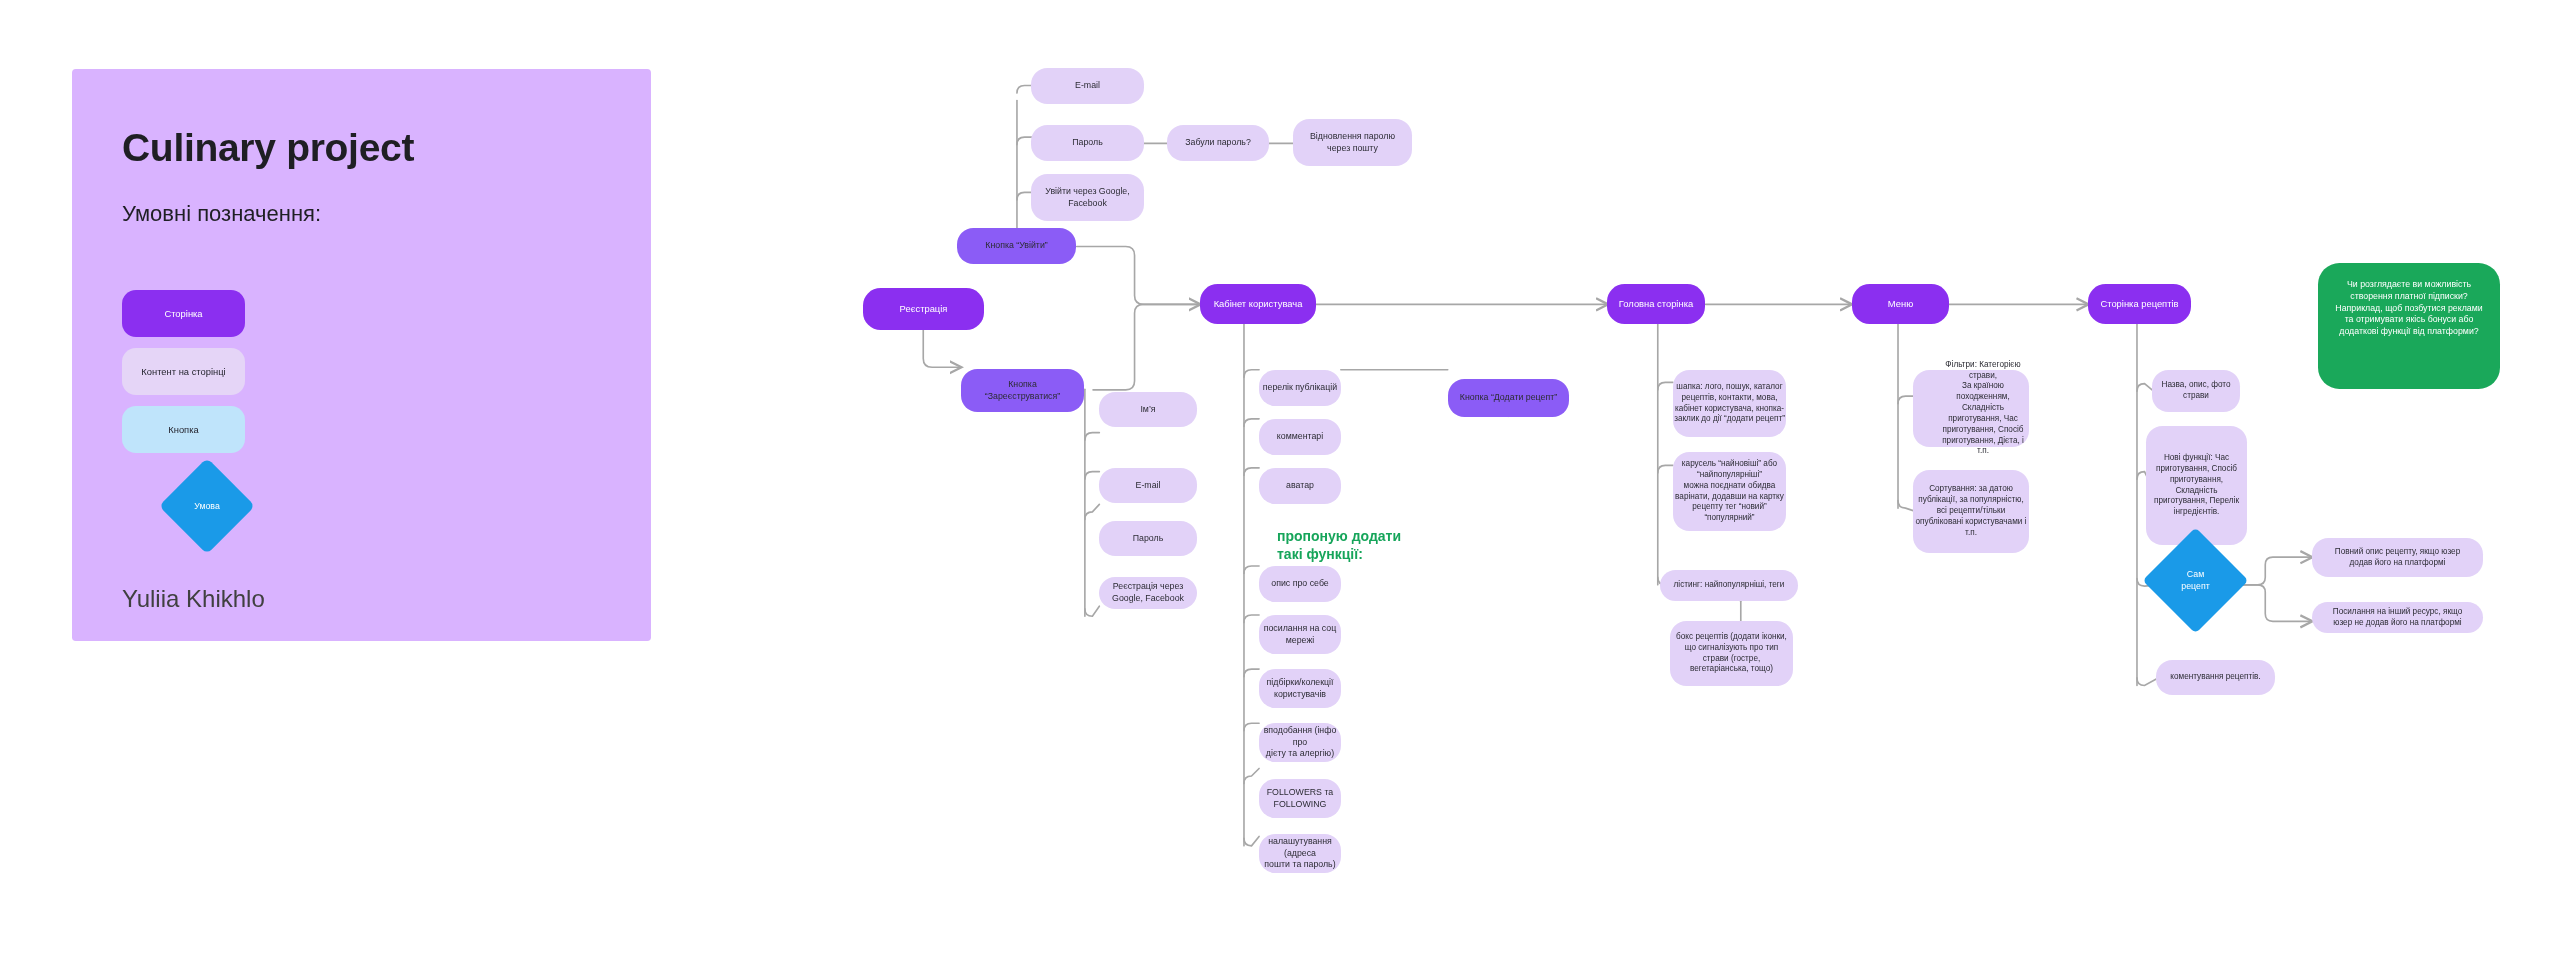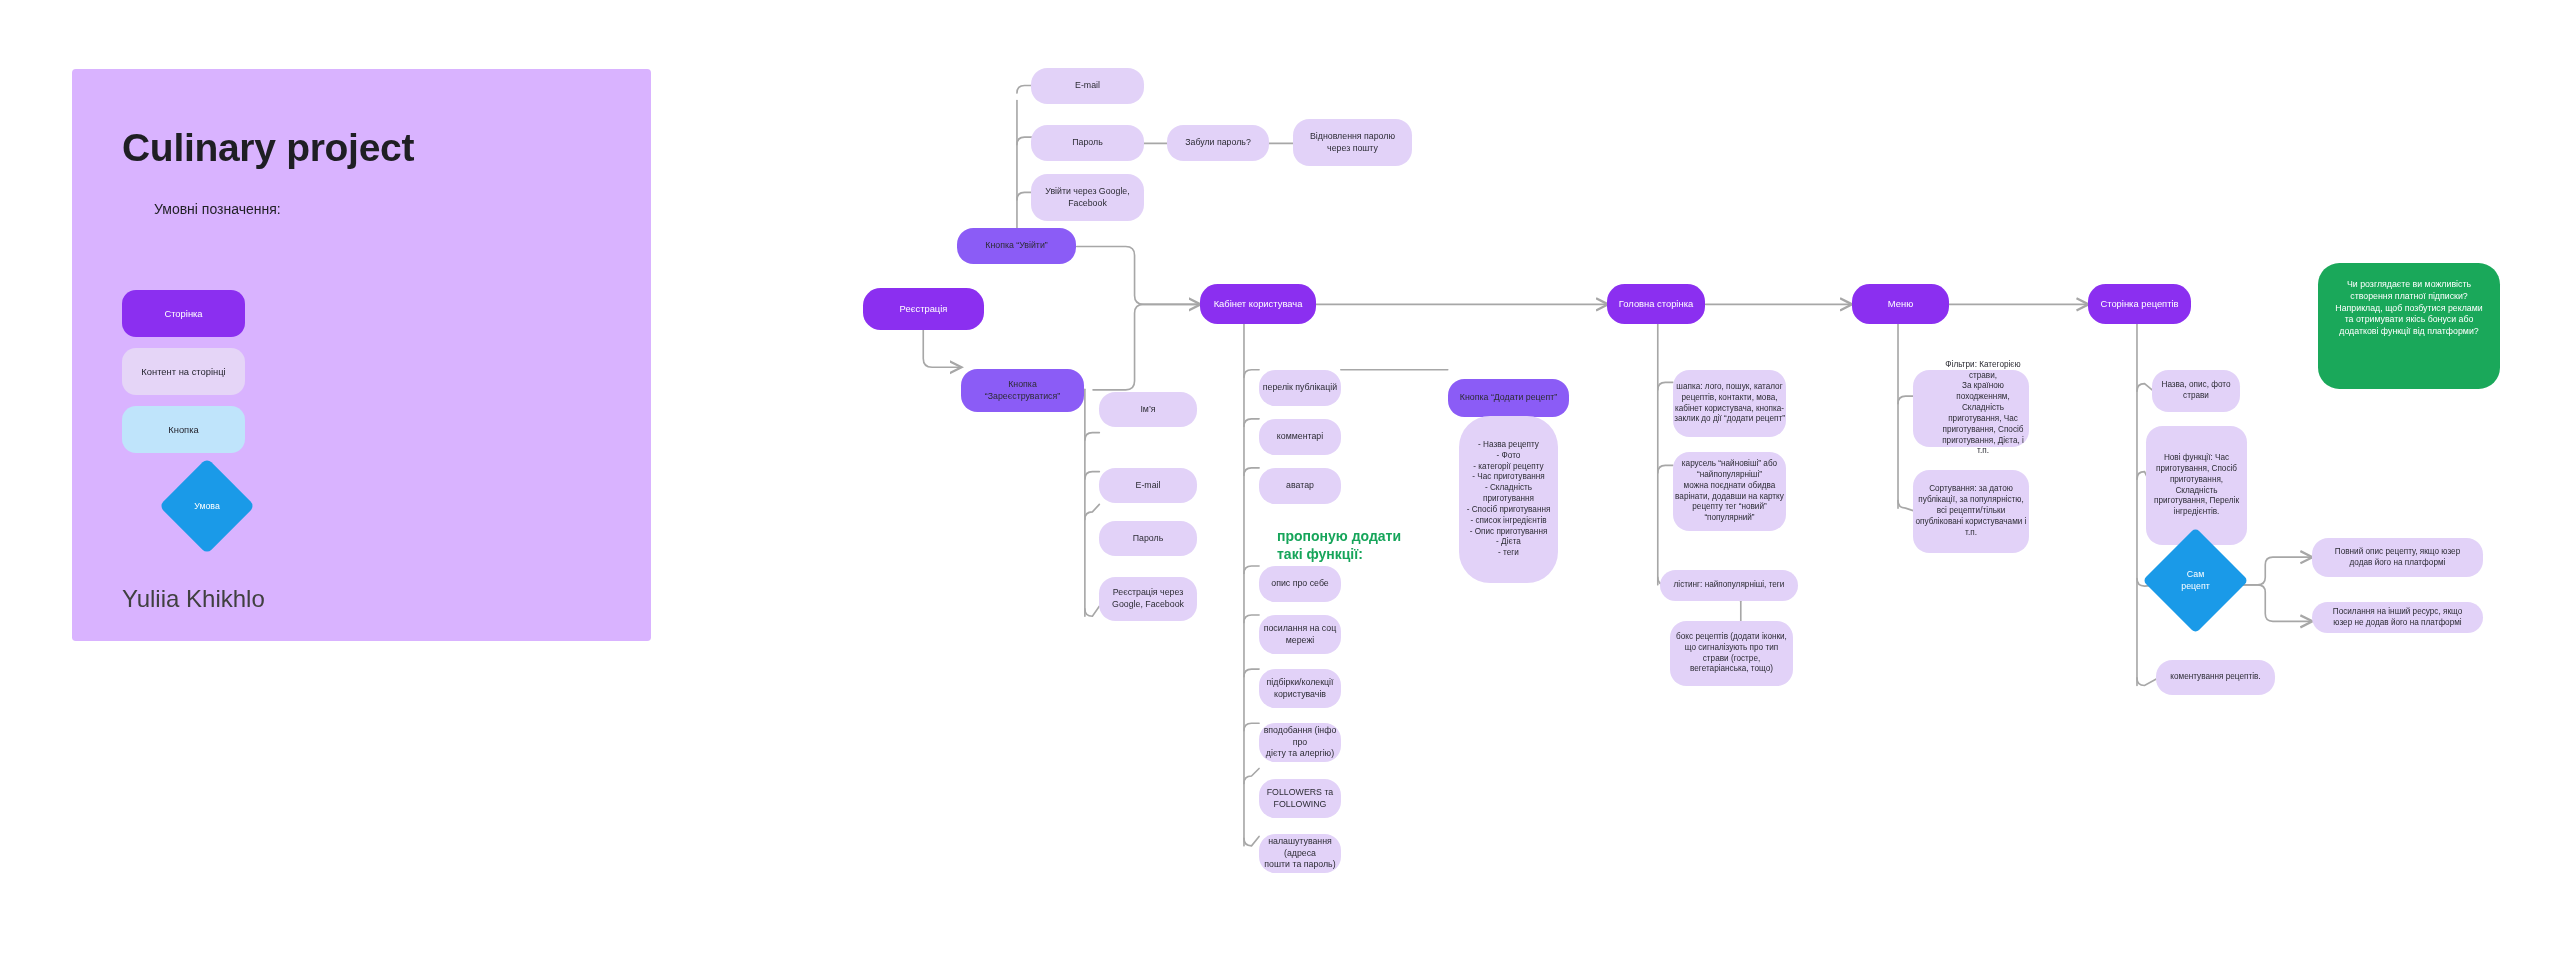--- a/index.html
+++ b/index.html
@@ -33,25 +33,24 @@
     font-size: 39px;
     font-weight: 700;
     color: #1f1f24;
     letter-spacing: -0.3px;
     white-space: nowrap;
   }
   #legend-subtitle {
     position: absolute;
     left: 50px;
     top: 132px;
-    font-size: 14px;
+    font-size: 22px;
     font-weight: 500;
     color: #1f1f24;
     white-space: nowrap;
-    margin-left: 32px;
   }
   .legend-chip {
     position: absolute;
     left: 50px;
     width: 123px;
     height: 47px;
     border-radius: 14px;
     display: flex;
     align-items: center;
     justify-content: center;
@@ -281,21 +280,21 @@
 
   <div class="node button" style="left:961px; top:369px; width:123px; height:43px;">Кнопка
 “Зареєструватися”</div>
 
   <div class="node content" style="left:1099px; top:392px; width:98px; height:35px;">Ім’я</div>
 
   <div class="node content" style="left:1099px; top:468px; width:98px; height:35px;">E-mail</div>
 
   <div class="node content" style="left:1099px; top:521px; width:98px; height:35px;">Пароль</div>
 
-  <div class="node content" style="left:1099px; top:577px; width:98px; height:44px;">Реєстрація через
+  <div class="node content" style="left:1099px; top:577px; width:98px; height:32px;">Реєстрація через
 Google, Facebook</div>
 
   <div class="node page" style="left:1200px; top:284px; width:116px; height:40px;">Кабінет користувача</div>
 
   <div class="node content" style="left:1259px; top:370px; width:82px; height:36px;">перелік публікацій</div>
 
   <div class="node content" style="left:1259px; top:419px; width:82px; height:36px;">комментарі</div>
 
   <div class="node content" style="left:1259px; top:468px; width:82px; height:36px;">аватар</div>
 
@@ -314,31 +313,20 @@
 дієту та алергію)</div>
 
   <div class="node content" style="left:1259px; top:779px; width:82px; height:39px;">FOLLOWERS та
 FOLLOWING</div>
 
   <div class="node content" style="left:1259px; top:834px; width:82px; height:39px;">налашутування (адреса
 пошти та пароль)</div>
 
   <div class="node button" style="left:1448px; top:379px; width:121px; height:38px;">Кнопка “Додати рецепт”</div>
 
-  <div class="node content" style="left:1459px; top:416px; width:99px; height:167px; font-size:8.2px; border-radius:31px;">- Назва рецепту
-- Фото
-- категорії рецепту
-- Час приготування
-- Складність
-приготування
-- Спосіб приготування
-- список інгредієнтів
-- Опис приготування
-- Дієта
-- теги</div>
 
   <div class="node page" style="left:1607px; top:284px; width:98px; height:40px;">Головна сторінка</div>
 
   <div class="node content" style="left:1673px; top:370px; width:113px; height:67px; font-size:8.2px;">шапка: лого, пошук, каталог
 рецептів, контакти, мова,
 кабінет користувача, кнопка-
 заклик до дії “додати рецепт”</div>
 
   <div class="node content" style="left:1673px; top:452px; width:113px; height:79px; font-size:8.2px;">карусель “найновіші” або
 “найпопулярніші”

